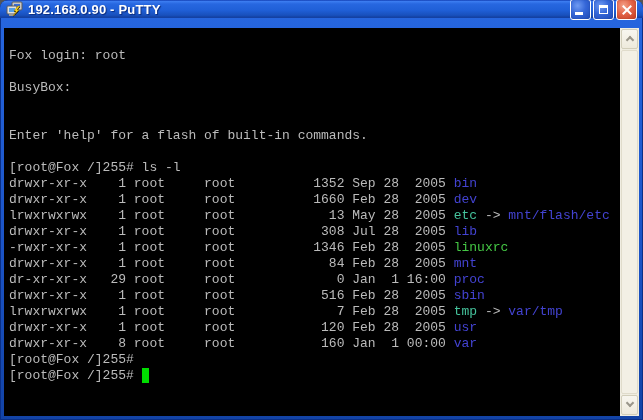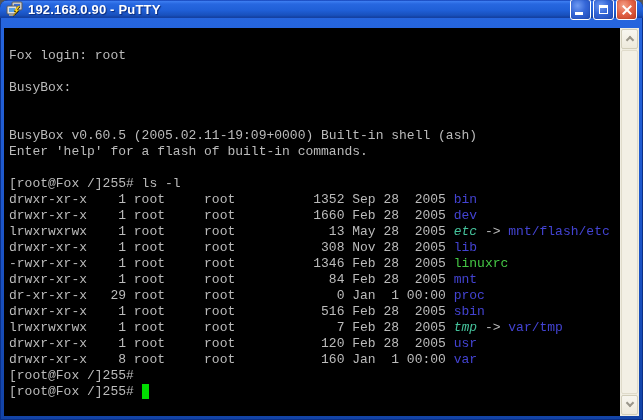--- a/index.html
+++ b/index.html
@@ -40,21 +40,21 @@
     background:#000;display:flex;
   }
   .terminal{flex:1;padding:4px 0 0 5px;overflow:hidden;}
   .tline{
     white-space:pre;height:16px;
     font-family:"Liberation Mono","DejaVu Sans Mono",monospace;
     font-size:13px;line-height:16px;color:var(--fg,#bbbbbb);
   }
   .seg-default{color:var(--fg,#bbbbbb);}
   .seg-directory{color:var(--dir,#4343d2);}
-  .seg-symlink{color:var(--link,#45c39c);font-style:italic;}
+  .seg-symlink{color:var(--link,#45c39c);}
   .seg-executable{color:var(--exe,#45c845);}
   .seg-cursor{background:var(--cursor,#00dd00);color:#000;}
   
   .scrollbar{
     width:19px;flex:0 0 auto;background:#f0ede1;
     display:flex;flex-direction:column;
   }
   .sb-btn{
     height:18px;margin:1px;flex:0 0 auto;position:relative;
     background:linear-gradient(180deg,#f8f6ef 0%,#eeeadc 100%);
@@ -106,31 +106,30 @@
 
   <div class="body">
     <div class="terminal">
       <div>
           <div class="tline"></div>
           <div class="tline"><span class="seg-default">Fox login: root</span></div>
           <div class="tline"></div>
           <div class="tline"><span class="seg-default">BusyBox:</span></div>
           <div class="tline"></div>
           <div class="tline"></div>
-          <div class="tline"><span class="seg-default">BusyBox v0.60.5 (2005.02.11-19:09+0000) Built-in shell (ash)</span></div>
           <div class="tline"><span class="seg-default">Enter 'help' for a flash of built-in commands.</span></div>
           <div class="tline"></div>
           <div class="tline"><span class="seg-default">[root@Fox /]255# ls -l</span></div>
           <div class="tline"><span class="seg-default">drwxr-xr-x    1 root     root          1352 Sep 28  2005 </span><span class="seg-directory">bin</span></div>
           <div class="tline"><span class="seg-default">drwxr-xr-x    1 root     root          1660 Feb 28  2005 </span><span class="seg-directory">dev</span></div>
           <div class="tline"><span class="seg-default">lrwxrwxrwx    1 root     root            13 May 28  2005 </span><span class="seg-symlink">etc</span><span class="seg-default"> -&gt; </span><span class="seg-directory">mnt/flash/etc</span></div>
-          <div class="tline"><span class="seg-default">drwxr-xr-x    1 root     root           308 Nov 28  2005 </span><span class="seg-directory">lib</span></div>
+          <div class="tline"><span class="seg-default">drwxr-xr-x    1 root     root           308 Jul 28  2005 </span><span class="seg-directory">lib</span></div>
           <div class="tline"><span class="seg-default">-rwxr-xr-x    1 root     root          1346 Feb 28  2005 </span><span class="seg-executable">linuxrc</span></div>
           <div class="tline"><span class="seg-default">drwxr-xr-x    1 root     root            84 Feb 28  2005 </span><span class="seg-directory">mnt</span></div>
-          <div class="tline"><span class="seg-default">dr-xr-xr-x   29 root     root             0 Jan  1 00:00 </span><span class="seg-directory">proc</span></div>
+          <div class="tline"><span class="seg-default">dr-xr-xr-x   29 root     root             0 Jan  1 16:00 </span><span class="seg-directory">proc</span></div>
           <div class="tline"><span class="seg-default">drwxr-xr-x    1 root     root           516 Feb 28  2005 </span><span class="seg-directory">sbin</span></div>
           <div class="tline"><span class="seg-default">lrwxrwxrwx    1 root     root             7 Feb 28  2005 </span><span class="seg-symlink">tmp</span><span class="seg-default"> -&gt; </span><span class="seg-directory">var/tmp</span></div>
           <div class="tline"><span class="seg-default">drwxr-xr-x    1 root     root           120 Feb 28  2005 </span><span class="seg-directory">usr</span></div>
           <div class="tline"><span class="seg-default">drwxr-xr-x    8 root     root           160 Jan  1 00:00 </span><span class="seg-directory">var</span></div>
           <div class="tline"><span class="seg-default">[root@Fox /]255#</span></div>
           <div class="tline"><span class="seg-default">[root@Fox /]255# </span><span class="seg-cursor"> </span></div>
         </div>
     </div>
     <div class="scrollbar">
       <div class="sb-btn">

